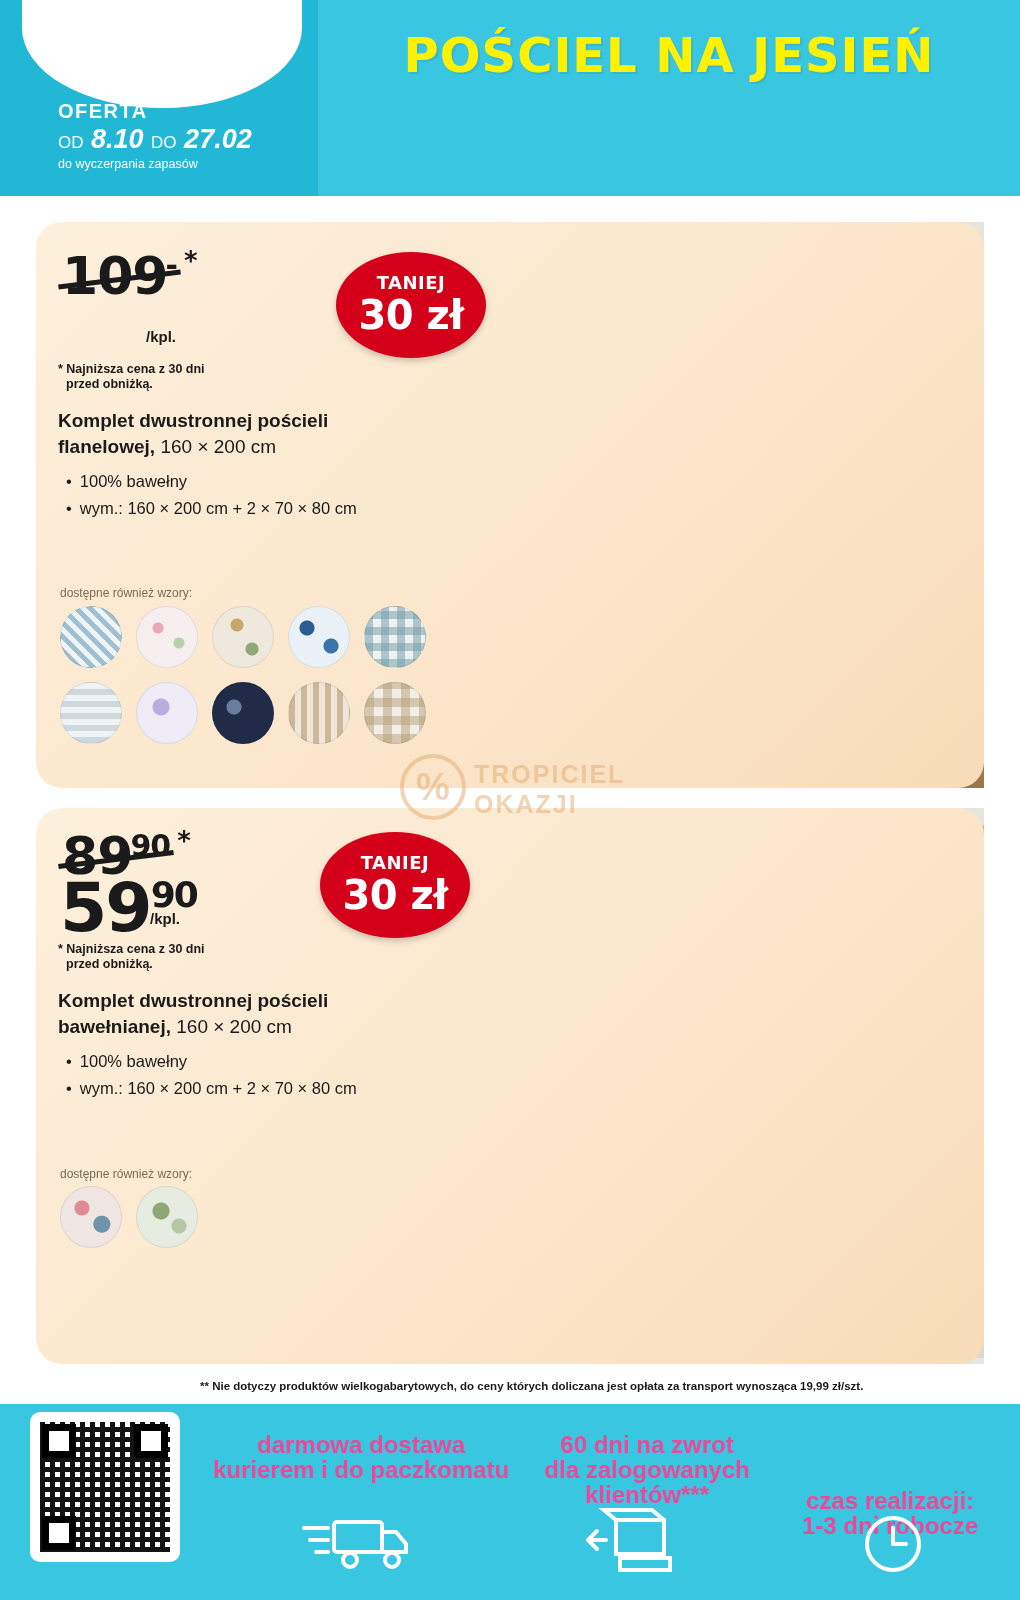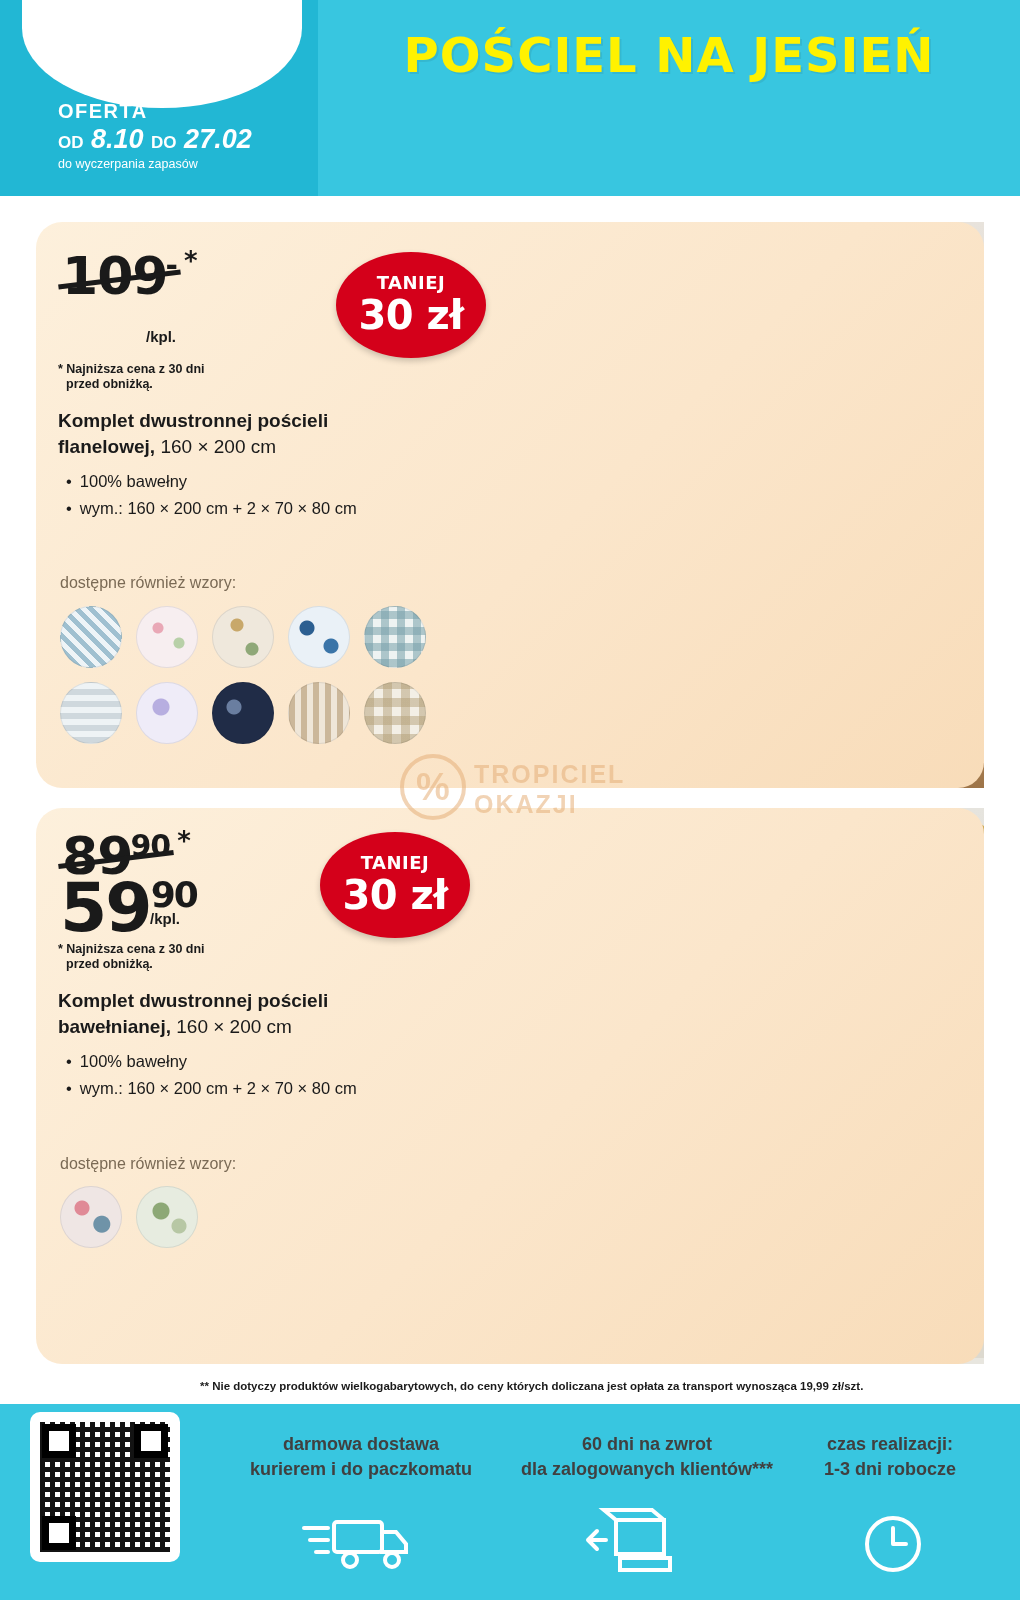--- a/index.html
+++ b/index.html
@@ -70,21 +70,21 @@
   .offer-dates {
     font-size: 27px;
     font-weight: bold;
     font-style: italic;
     margin-top: 1px;
     white-space: nowrap;
   }
   .offer-dates .small-word {
     font-size: 17px;
     font-style: normal;
-    font-weight: bold;
+    font-weight: normal;
   }
   .offer-note {
     font-size: 12.5px;
     margin-top: 2px;
   }
   .header-title {
     position: absolute;
     left: 318px; top: 26px;
     width: 702px;
     text-align: center;
@@ -185,22 +185,23 @@
     color: #1a1a1a;
     line-height: 27px;
     list-style: none;
   }
   .bullets li:before {
     content: "\2022";
     margin-right: 8px;
   }
   .patterns-label {
     position: absolute;
-    font-size: 16px;
+    font-size: 12px;
     color: #7a6a55;
+    margin-top: 12px;
   }
   .swatch {
     position: absolute;
     width: 62px; height: 62px;
     border-radius: 50%;
     border: 1px solid rgba(0,0,0,0.08);
   }
 
   
   .badge {
@@ -340,29 +341,29 @@
     opacity: 0.92;
   }
   .qr-corner {
     position: absolute;
     width: 34px; height: 34px;
     border: 7px solid #000;
     background: #fff;
   }
   .footer-col {
     position: absolute;
-    color: #404040;
+    color: #ec4899;
     text-align: center;
-    font-size: 18px;
+    font-size: 24px;
     font-weight: bold;
     line-height: 25px;
   }
   .fc1 { left: 196px; top: 1432px; width: 330px; }
   .fc2 { left: 482px; top: 1432px; width: 330px; }
-  .fc3 { left: 760px; top: 1432px; width: 260px; }
+  .fc3 { left: 760px; top: 1488px; width: 260px; }
   .footer-icon { position: absolute; }
 </style>
 </head>
 <body>
 
 <div class="page">
 
   <div class="header">
     <div class="header-left"></div>
     <div class="logo-blob"></div>

